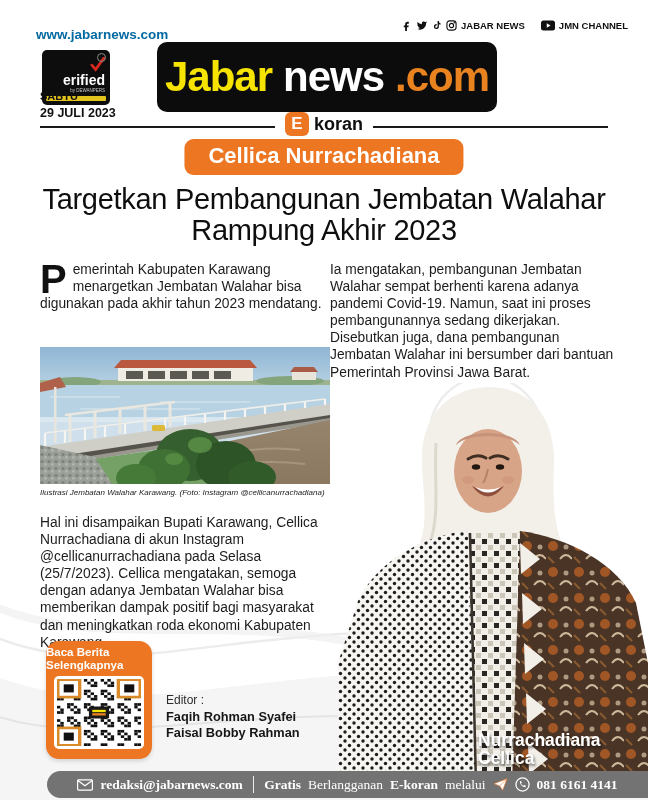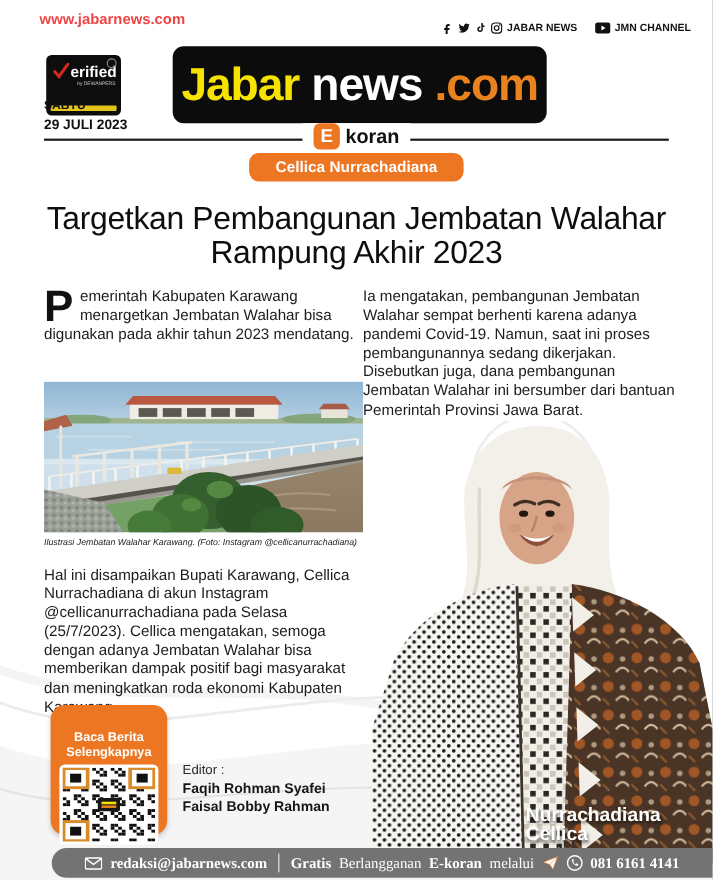--- a/index.html
+++ b/index.html
@@ -1,68 +1,68 @@
 <!DOCTYPE html>
 <html><head>
 <meta charset="utf-8">
 <style>
   html,body{margin:0;padding:0;background:#888;}
   .page{position:relative;width:648px;height:800px;background:#fff;overflow:hidden;
         font-family:"Liberation Sans",sans-serif;color:#111;margin:0 auto;}
   .abs{position:absolute;}
 
   
-  .site-url{left:36px;top:10px;font-size:13.5px;font-weight:700;color:#ef4444;}
+  .site-url{left:36px;top:27px;font-size:13.5px;font-weight:700;color:#0369a1;}
   .social-bar{top:20px;right:20px;display:flex;gap:16px;align-items:center;}
   .social-group{display:flex;align-items:center;gap:4px;font-size:9.5px;font-weight:700;color:#111;}
   .sicon{display:inline-flex;align-items:center;justify-content:center;}
 
   .logo-box{left:157px;top:42px;width:340px;height:70px;background:#0c0c0c;border-radius:10px;
             display:flex;align-items:center;justify-content:center;gap:11px;}
   .logo-box span{font-size:42px;font-weight:800;letter-spacing:-1px;line-height:1;}
   .logo-jabar{color:#F6E400;}
   .logo-news{color:#ffffff;}
   .logo-com{color:#E8831F;}
 
   .verified{left:42px;top:50px;width:68px;height:55px;background:#0d0d0d;border-radius:5px;
             box-sizing:border-box;padding:7px 5px 0 6px;}
-  .v-main{display:flex;align-items:flex-end;gap:1px;color:#fff;font-weight:700;font-size:14px;line-height:1;}
+  .v-main{display:flex;align-items:flex-end;gap:1px;color:#fff;font-weight:700;font-size:14px;line-height:1;flex-direction:column;}
   .v-by{font-size:4.5px;color:#cbb;color:#c9c9c9;text-align:right;margin-top:1px;}
   .v-strip{position:absolute;left:4px;right:4px;bottom:4px;height:5px;background:#E3C41C;border-radius:1px;}
   .v-emblem{position:absolute;top:3px;right:4px;width:7px;height:7px;border:1px solid #8a8a8a;border-radius:50%;}
 
   .day{left:40px;top:90px;font-size:11px;font-weight:800;}
   .date{left:40px;top:106px;font-size:12.5px;font-weight:600;}
 
   .divider{left:40px;right:40px;top:126px;height:2px;background:#1a1a1a;}
   .ekoran{top:112px;left:50%;transform:translateX(-50%);background:#fff;padding:0 10px;
           display:flex;align-items:center;gap:5px;z-index:2;}
   .ekoran-e{width:24px;height:24px;background:#ED7623;border-radius:6px;color:#fff;font-weight:800;
             font-size:17px;display:flex;align-items:center;justify-content:center;}
   .ekoran-label{font-size:18px;font-weight:800;color:#0f0f0f;}
 
   .topic-pill{top:139px;left:50%;transform:translateX(-50%);background:#ED7623;color:#fff;
-              font-weight:800;font-size:14px;padding:4px 24px 6px;border-radius:9px;white-space:nowrap;}
+              font-weight:800;font-size:22px;padding:4px 24px 6px;border-radius:9px;white-space:nowrap;}
 
   .headline{top:184px;left:34px;right:34px;text-align:center;font-size:29px;font-weight:400;
             line-height:1.06;color:#0e0e0e;letter-spacing:-0.3px;}
   .headline .inner{display:inline-block;max-width:566px;}
 
   .bodytext{font-size:13.8px;line-height:1.24;color:#1c1c1c;}
   .col-left-1{left:40px;top:261px;width:288px;}
   .dropcap{float:left;font-size:40px;font-weight:800;line-height:.78;padding:3px 6px 0 0;color:#111;}
   .col-right{left:330px;top:261px;width:284px;}
 
   .figure{left:40px;top:347px;width:290px;height:137px;overflow:hidden;background:#cfe0ec;}
   .caption{left:40px;top:488px;width:320px;font-size:8px;font-style:italic;color:#222;}
 
   .col-left-2{left:40px;top:514px;width:293px;}
 
   .qr-badge{left:46px;top:641px;width:106px;height:118px;background:#ED7623;border-radius:13px;
-            z-index:2;text-align:center;padding-top:24px;box-sizing:border-box;box-shadow:0 2px 4px rgba(0,0,0,.15);}
+            z-index:2;padding-top:5px;box-sizing:border-box;box-shadow:0 2px 4px rgba(0,0,0,.15);}
   .qr-title{color:#fff;font-weight:800;font-size:11.5px;line-height:1.1;}
   .qr-box{width:90px;height:73px;margin:5px auto 0;background:#fff;border-radius:5px;padding:3px;box-sizing:border-box;}
 
   .credits{left:166px;top:693px;font-size:12px;color:#2c2c2c;line-height:1.3;z-index:2;}
   .credits .cname{font-weight:800;font-size:12.8px;color:#161616;}
 
   .portrait{left:338px;top:383px;width:310px;height:402px;z-index:1;}
 
   .person-name{left:478px;top:731px;z-index:2;color:#fff;font-weight:800;font-size:17.5px;line-height:1.03;
                text-shadow:1px 2px 3px rgba(0,0,0,.6);}

